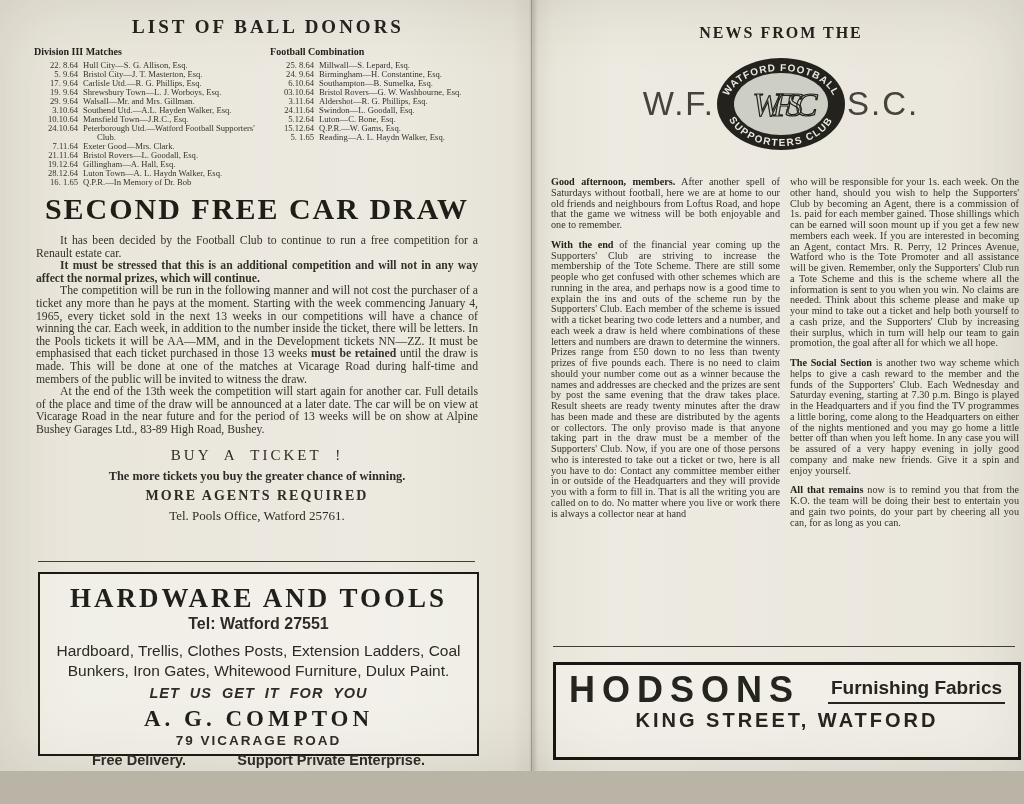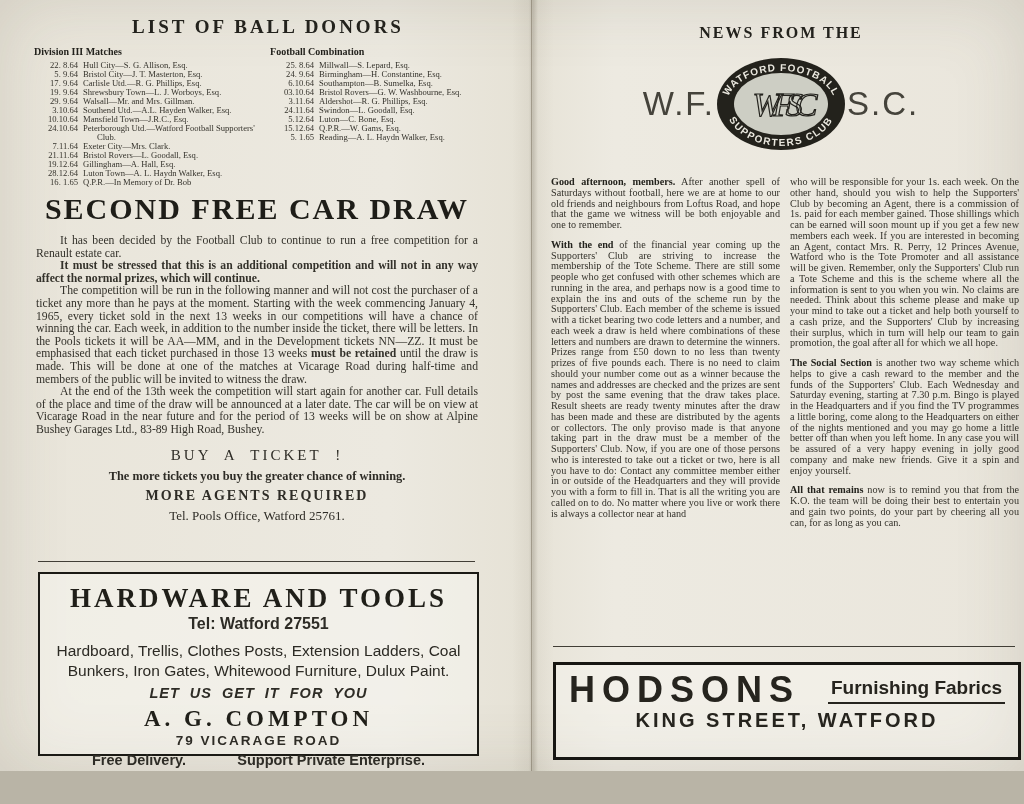--- a/index.html
+++ b/index.html
@@ -111,21 +111,21 @@
               <span class="donor-text">Mansfield Town—J.R.C., Esq.</span>
             </div>
 
             <div class="donor-row">
               <span class="donor-date">24.10.64</span>
               <span class="donor-text">Peterborough Utd.—Watford Football Supporters' Club.</span>
             </div>
 
             <div class="donor-row">
               <span class="donor-date">7.11.64</span>
-              <span class="donor-text">Exeter City—Mrs. Clark.</span>
+              <span class="donor-text">Exeter Good—Mrs. Clark.</span>
             </div>
 
             <div class="donor-row">
               <span class="donor-date">21.11.64</span>
               <span class="donor-text">Bristol Rovers—L. Goodall, Esq.</span>
             </div>
 
             <div class="donor-row">
               <span class="donor-date">19.12.64</span>
               <span class="donor-text">Gillingham—A. Hall, Esq.</span>

